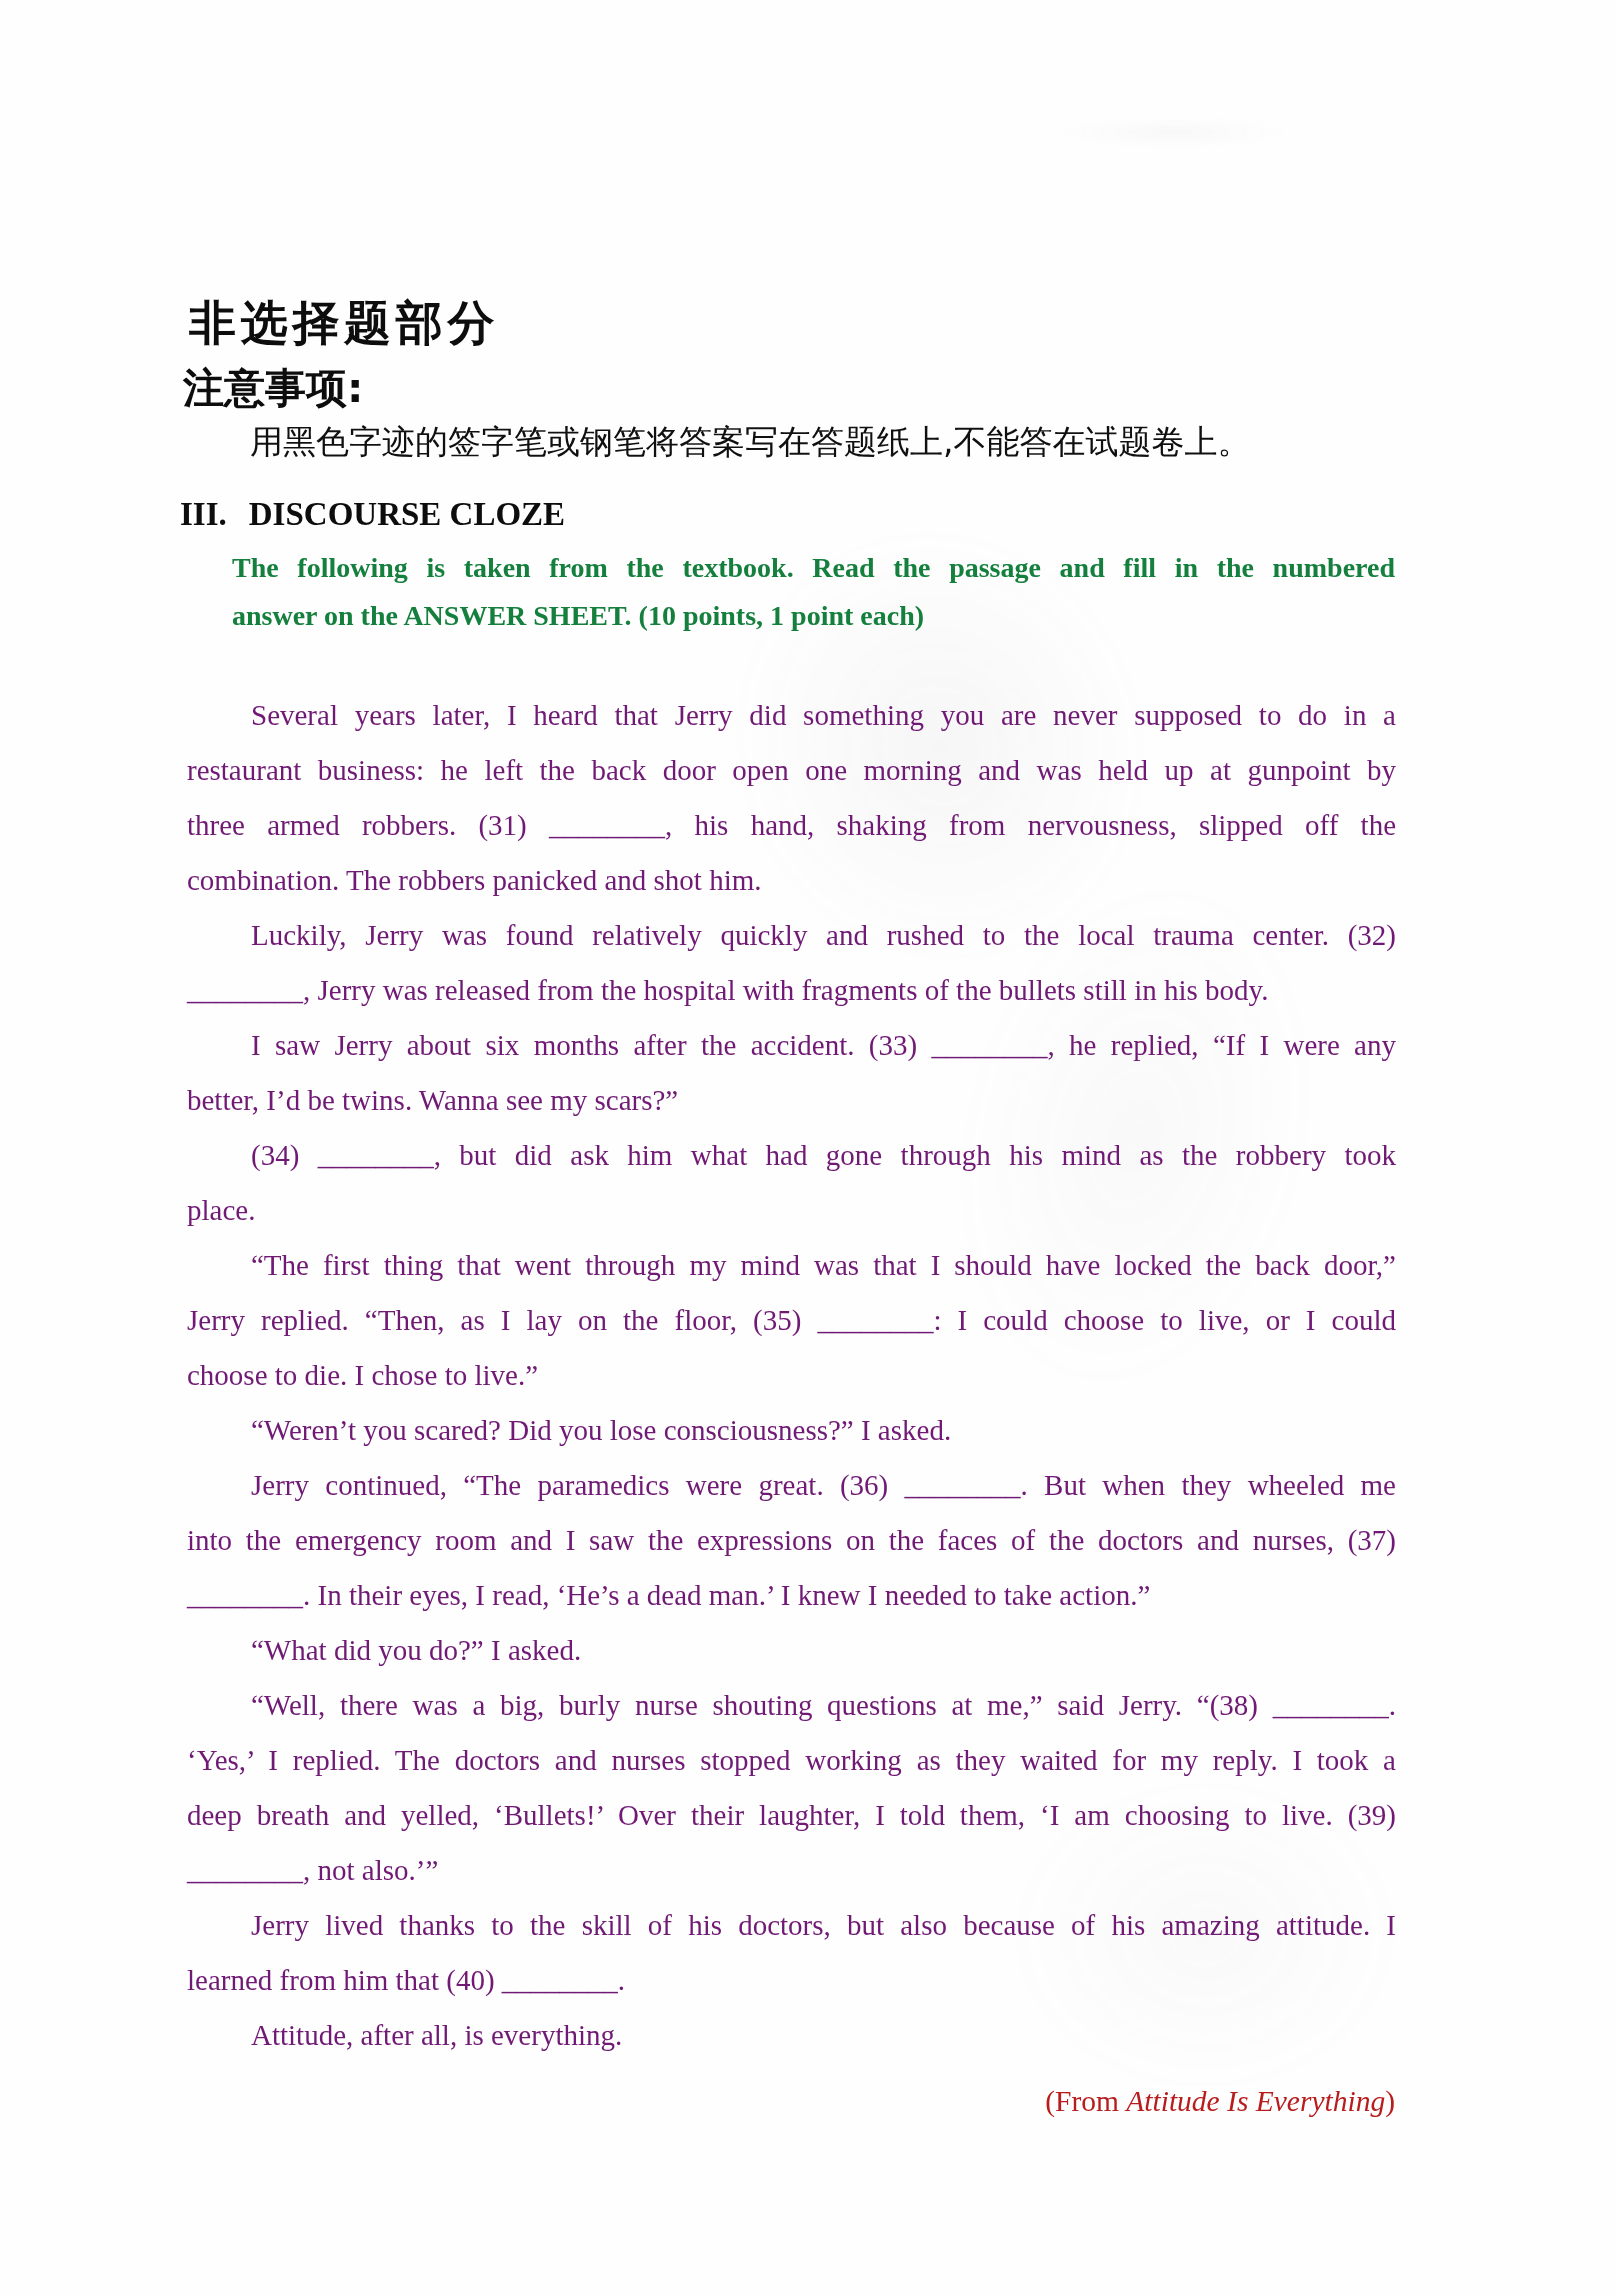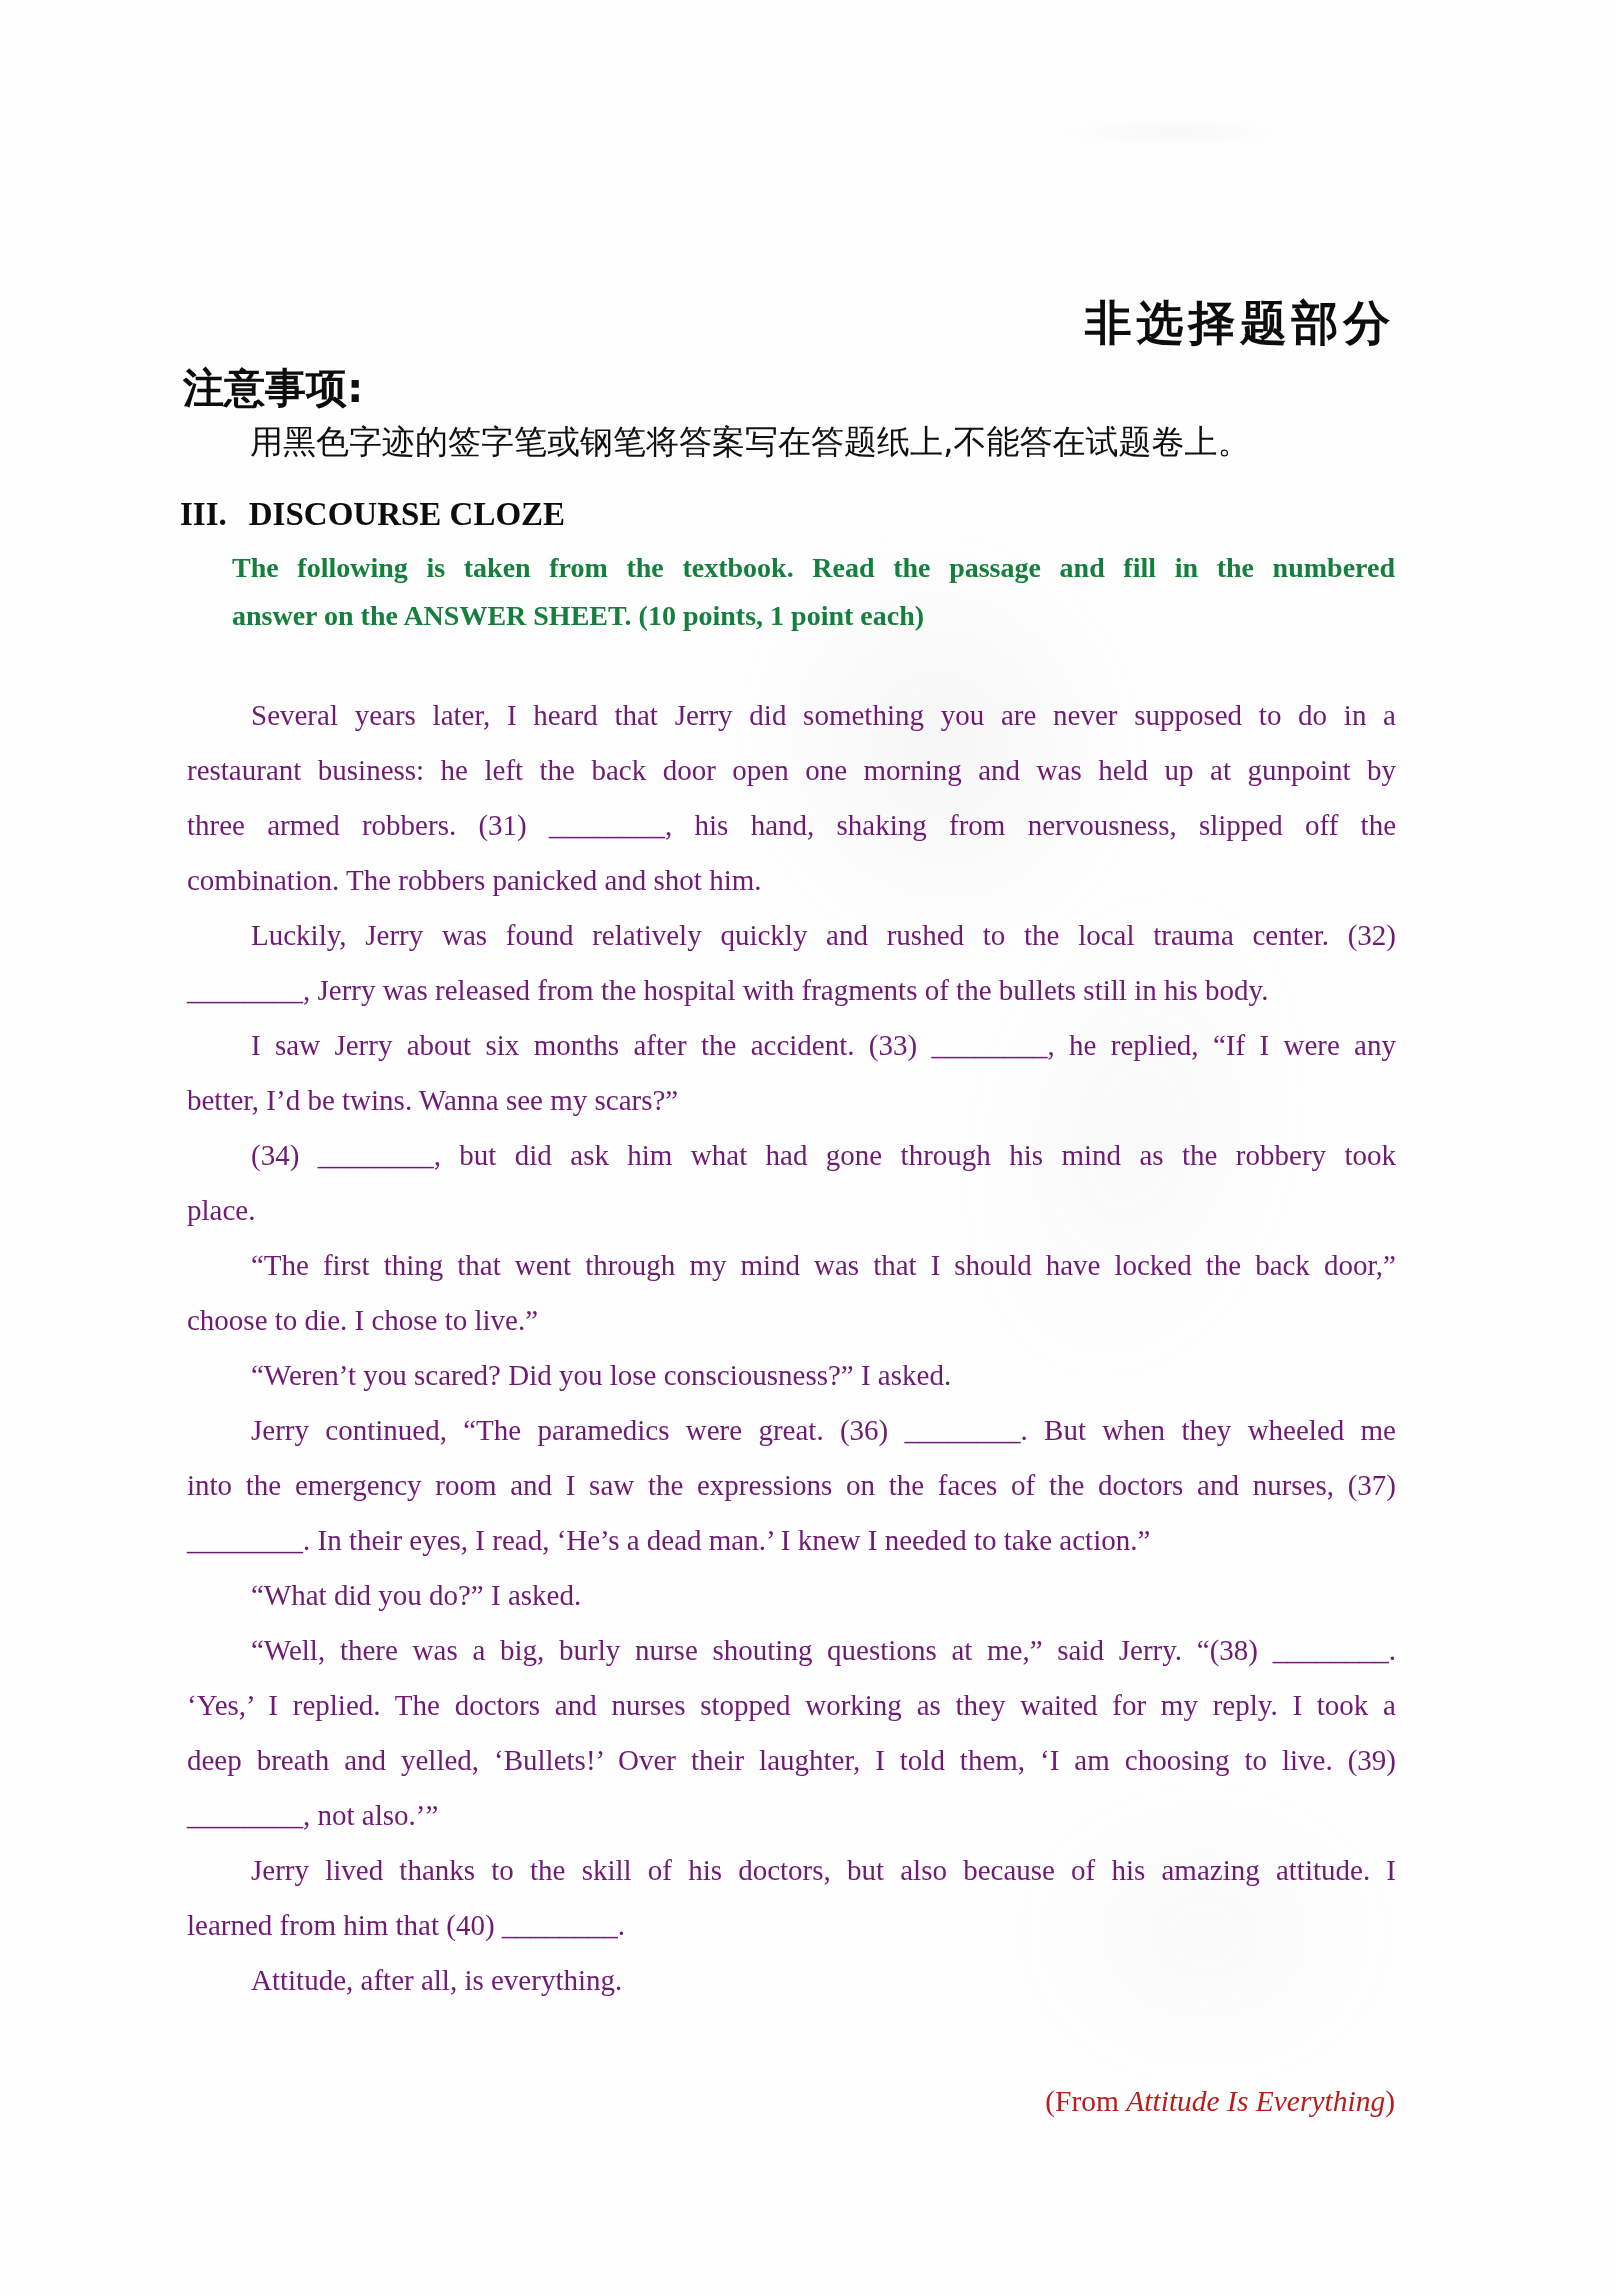--- a/index.html
+++ b/index.html
@@ -25,21 +25,21 @@
     background: radial-gradient(ellipse at center, rgba(120,120,120,0.035), rgba(255,255,255,0) 70%);
     filter: blur(5.4px); }
   .ghost-4 { left: 1057px; top: 117px; width: 233px; height: 31px;
     background: radial-gradient(ellipse at center, rgba(130,130,130,0.05), rgba(255,255,255,0) 70%);
     filter: blur(2.3px); }
 
   .cjk { font-family: "DejaVu Sans", sans-serif; }
 
   .doc-title {
     position: absolute; top: 261px; left: 189px; width: 1206px;
-    text-align: right;
+    text-align: left;
     font-size: 47px; font-weight: 700; letter-spacing: 4.7px;
     color: #0d0d0d;
   }
   .notice-label {
     position: absolute; top: 361px; left: 183px;
     font-size: 41px; font-weight: 700; color: #0d0d0d;
   }
   .notice-text {
     position: absolute; top: 420px; left: 250px;
     font-size: 33px; font-weight: 400; color: #101010;
@@ -100,20 +100,21 @@
       <div class="line just">restaurant business: he left the back door open one morning and was held up at gunpoint by</div>
       <div class="line just">three armed robbers. (31) ________, his hand, shaking from nervousness, slipped off the</div>
       <div class="line nojust">combination. The robbers panicked and shot him.</div>
       <div class="line indent just">Luckily, Jerry was found relatively quickly and rushed to the local trauma center. (32)</div>
       <div class="line nojust">________, Jerry was released from the hospital with fragments of the bullets still in his body.</div>
       <div class="line indent just">I saw Jerry about six months after the accident. (33) ________, he replied, “If I were any</div>
       <div class="line nojust">better, I’d be twins. Wanna see my scars?”</div>
       <div class="line indent just">(34) ________, but did ask him what had gone through his mind as the robbery took</div>
       <div class="line nojust">place.</div>
       <div class="line indent just">“The first thing that went through my mind was that I should have locked the back door,”</div>
+      <div class="line just">Jerry replied. “Then, as I lay on the floor, (35) ________: I could choose to live, or I could</div>
       <div class="line nojust">choose to die. I chose to live.”</div>
       <div class="line indent nojust">“Weren’t you scared? Did you lose consciousness?” I asked.</div>
       <div class="line indent just">Jerry continued, “The paramedics were great. (36) ________. But when they wheeled me</div>
       <div class="line just">into the emergency room and I saw the expressions on the faces of the doctors and nurses, (37)</div>
       <div class="line nojust">________. In their eyes, I read, ‘He’s a dead man.’ I knew I needed to take action.”</div>
       <div class="line indent nojust">“What did you do?” I asked.</div>
       <div class="line indent just">“Well, there was a big, burly nurse shouting questions at me,” said Jerry. “(38) ________.</div>
       <div class="line just">‘Yes,’ I replied. The doctors and nurses stopped working as they waited for my reply. I took a</div>
       <div class="line just">deep breath and yelled, ‘Bullets!’ Over their laughter, I told them, ‘I am choosing to live. (39)</div>
       <div class="line nojust">________, not also.’”</div>

